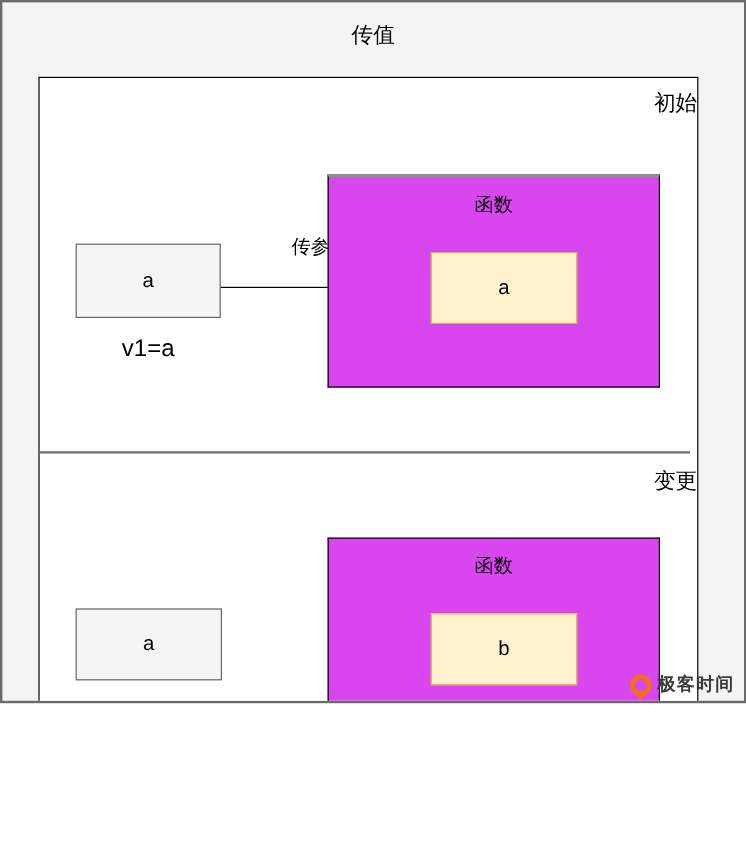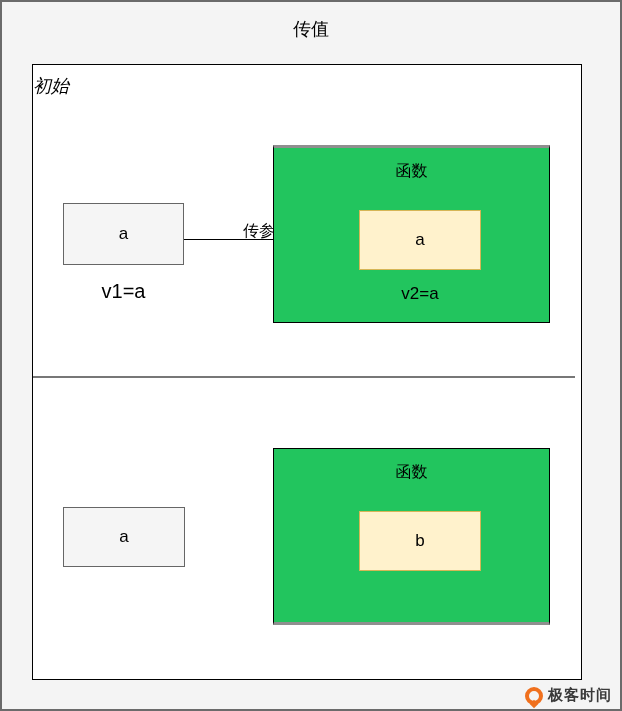--- a/index.html
+++ b/index.html
@@ -2,40 +2,40 @@
 <html style="--page-bg: #f4f4f4; --frame-border: #6b6b6b; --container-bg: #ffffff; --container-border: #000000; --variable-box-fill: #f5f5f5; --variable-box-border: #666666; --param-box-fill: #fff2cc; --param-box-border: #d6b656; --divider: #777777; --shadow-edge: #8f8f8f; --logo-orange: #f0701d; --logo-text: #3a3a3a;"><head>
 <meta charset="utf-8">
 <style>
   html,body { margin:0; padding:0; }
   body {
     font-family:"Liberation Sans","DejaVu Sans",sans-serif;
     color:#000;
   }
   .frame {
     position:relative;
-    width:622px; height:711px;
+    width:622px; height:586px;
     box-sizing:border-box;
     background:var(--page-bg,#f4f4f4);
     border:2px solid var(--frame-border,#6b6b6b);
     overflow:hidden;
   }
   .main-title {
     position:absolute; top:15px; left:0; width:100%;
     text-align:center; font-size:18px;
   }
   .container {
     position:absolute; left:30px; top:62px;
     width:550px; height:616px;
     box-sizing:border-box;
     background:var(--container-bg,#ffffff);
     border:1px solid var(--container-border,#000000);
   }
   .section-label {
     position:absolute; left:0; width:100%;
-    text-align:left; font-size:18px;font-style:italic;
+    text-align:right; font-size:18px;
   }
   .section-label.initial { top:9px; }
   .section-label.change  { top:324px; }
   .divider {
     position:absolute; left:0; top:311px;
     width:542px; height:2px;
     background:var(--divider,#777777);
   }
   .var-box {
     position:absolute;
@@ -61,27 +61,27 @@
     border-top:1px solid #000;
   }
   .arrow-head {
     position:absolute; right:0; top:-4px;
     width:0; height:0;
     border-left:10px solid #000;
     border-top:4px solid transparent;
     border-bottom:4px solid transparent;
   }
   .arrow-label {
-    position:absolute; left:151px; top:156px; width:150px;
+    position:absolute; left:151px; top:131px; width:150px;
     text-align:center; font-size:16px;
   }
   .func-box {
     position:absolute; left:240px; width:277px;
     box-sizing:border-box;
-    background:#22c55e;
+    background:#d946ef;
     border:1px solid #000;
   }
   .func-box.top {
     top:80px; height:178px;
     border-top:3px solid var(--shadow-edge,#8f8f8f);
   }
   .func-box.bottom {
     top:383px; height:177px;
     border-bottom:3px solid var(--shadow-edge,#8f8f8f);
   }
@@ -149,25 +149,25 @@
       <span class="arrow-line"></span>
       <span class="arrow-head"></span>
     </div>
     <div class="arrow-label">传参</div>
 
     <div class="func-box top">
       <div class="func-title">函数</div>
       <div class="param-box">
         <span>a</span>
       </div>
-      <div class="param-label">v2=a</div>
     </div>
 
     <div class="divider"></div>
 
+    <div class="section-label change">变更</div>
 
     <div class="var-box bottom">
       <span>a</span>
     </div>
 
     <div class="func-box bottom">
       <div class="func-title">函数</div>
       <div class="param-box">
         <span>b</span>
       </div>

